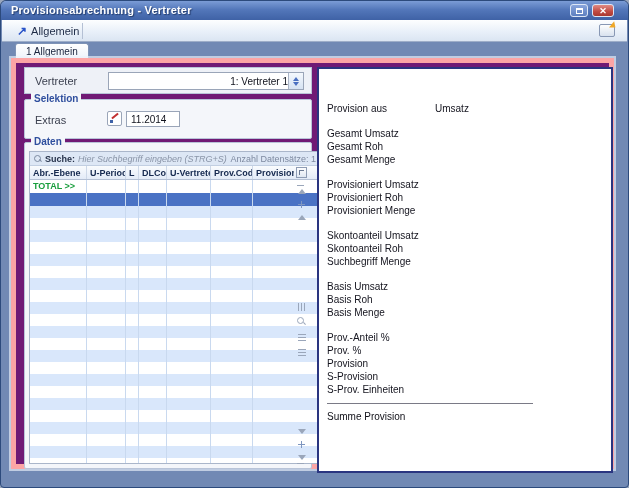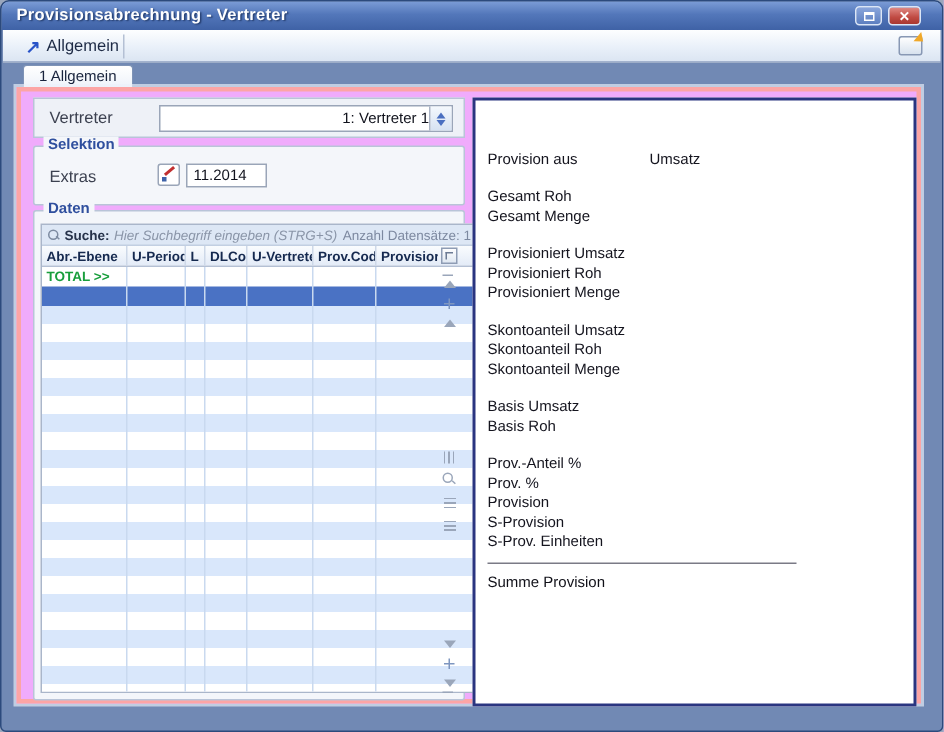--- a/index.html
+++ b/index.html
@@ -66,21 +66,21 @@
   .tab {
     position:absolute; left:13px; bottom:0; height:15px; padding:0 10px;
     background:linear-gradient(180deg,#ffffff,#eef3fa);
     border:1px solid #7e93b6; border-bottom:none; border-radius:3px 3px 0 0;
     font-size:10px; color:#18233c; line-height:15px;
   }
 
   
   .content {
     position:absolute; left:10px; right:14px; top:57px; bottom:18px;
-    background:#f0abfc; border:3px solid #fca5a5;
+    background:#701a75; border:5px solid #fca5a5;
     box-shadow:0 0 0 2px rgba(235,241,250,.65);
   }
 
   
   .vertreter-panel {
     position:absolute; left:8px; top:4px; width:288px; height:27px;
     background:#eef1f7; border:1px solid #b9c4d8;
   }
   .field-label { font-size:11px; color:#3c4150; }
   .vertreter-panel .field-label { position:absolute; left:10px; top:7px; }
@@ -315,36 +315,38 @@
       </div>
     </div>
 
     <div class="details">
       <div class="d-row">
         <span>Provision aus</span>
         <span class="d-value">Umsatz</span>
       </div>
       <div class="d-gap"></div>
 
+      <div class="d-row">Gesamt Umsatz</div>
       <div class="d-row">Gesamt Roh</div>
       <div class="d-row">Gesamt Menge</div>
       <div class="d-gap"></div>
 
       <div class="d-row">Provisioniert Umsatz</div>
       <div class="d-row">Provisioniert Roh</div>
       <div class="d-row">Provisioniert Menge</div>
       <div class="d-gap"></div>
 
       <div class="d-row">Skontoanteil Umsatz</div>
       <div class="d-row">Skontoanteil Roh</div>
-      <div class="d-row">Skontoanteil Menge</div>
+      <div class="d-row">Suchbegriff Menge</div>
       <div class="d-gap"></div>
 
       <div class="d-row">Basis Umsatz</div>
       <div class="d-row">Basis Roh</div>
+      <div class="d-row">Basis Menge</div>
       <div class="d-gap"></div>
 
       <div class="d-row">Prov.-Anteil %</div>
       <div class="d-row">Prov. %</div>
       <div class="d-row">Provision</div>
       <div class="d-row">S-Provision</div>
       <div class="d-row">S-Prov. Einheiten</div>
 
       <div class="d-sep"></div>
       <div class="d-sum">Summe Provision</div>

